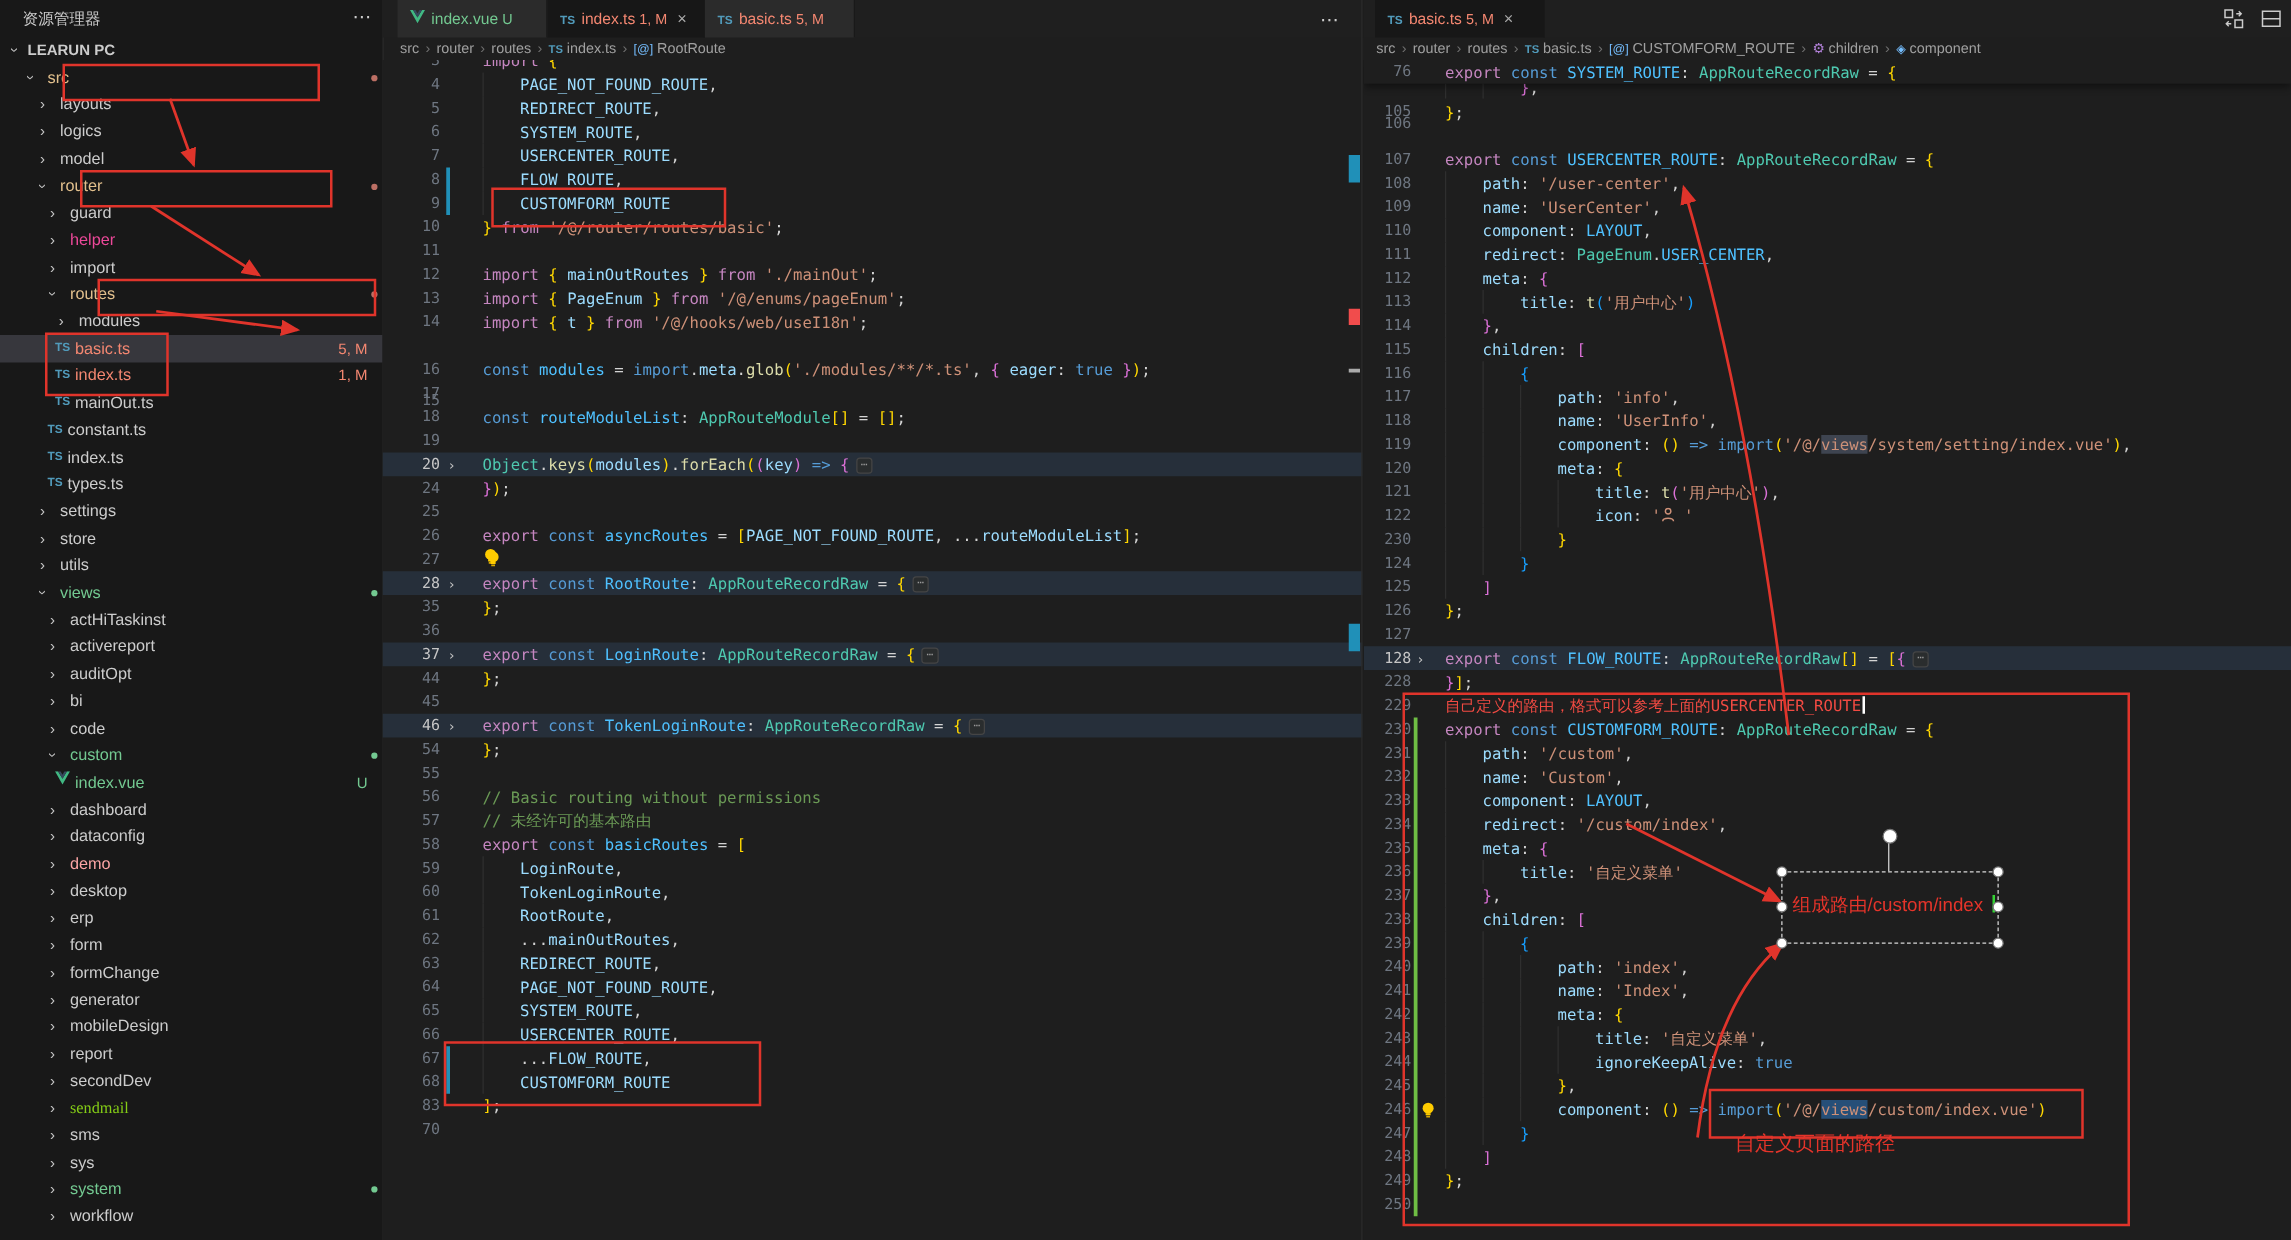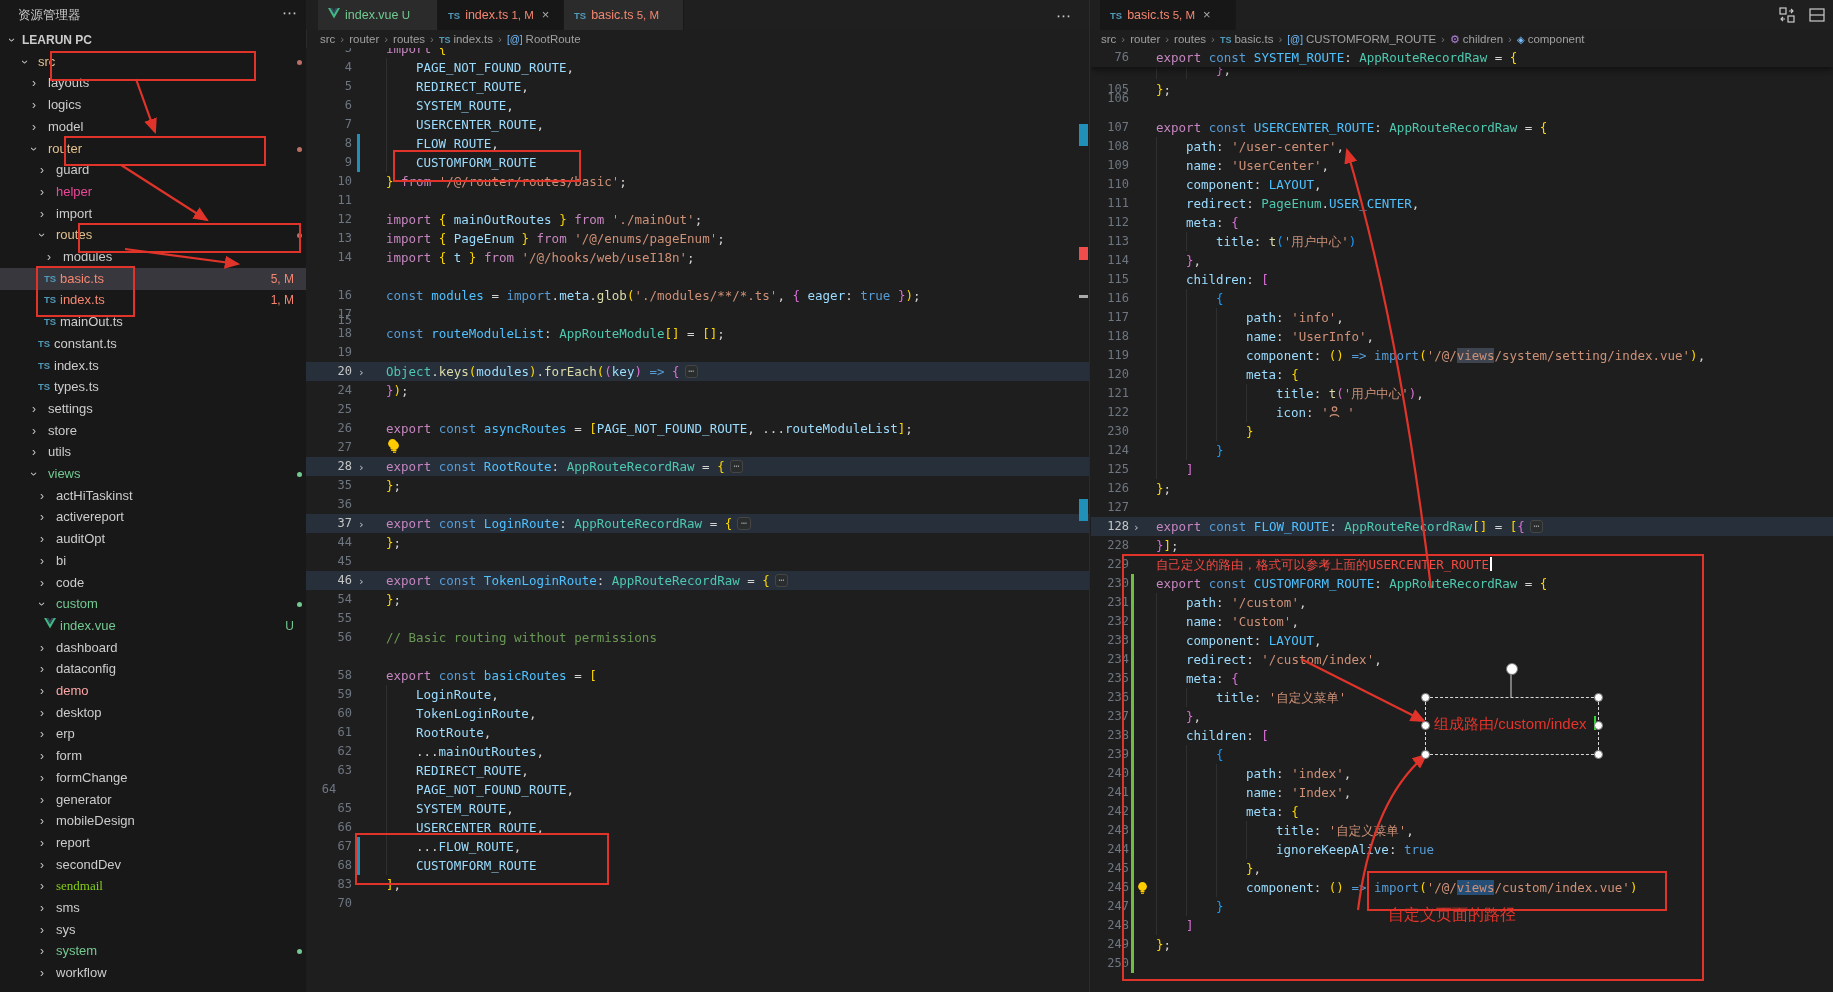--- a/index.html
+++ b/index.html
@@ -305,27 +305,28 @@
         <div class="code-line tint" style="top: 409px;"><span class="num" style="left: 0px; width: 46px; color: rgb(198, 198, 198);">28</span><span class="chevf" style="left: 52px;">›</span><span class="txt" style="left: 80px;"><span class="tk-kw">export</span><span class="tk-pl"> </span><span class="tk-cf">const</span><span class="tk-pl"> </span><span class="tk-cn">RootRoute</span><span class="tk-pl">: </span><span class="tk-ty">AppRouteRecordRaw</span><span class="tk-pl"> = </span><span class="tk-b1">{</span><span class="fold-badge">⋯</span></span></div>
         <div class="code-line" style="top: 428px;"><span class="num" style="left: 0px; width: 46px;">35</span><span class="txt" style="left: 80px;"><span class="tk-b1">}</span><span class="tk-pl">;</span></span></div>
         <div class="code-line" style="top: 447px;"><span class="num" style="left: 0px; width: 46px;">36</span><span class="txt" style="left: 80px;"></span></div>
         <div class="code-line tint" style="top: 466px;"><span class="num" style="left: 0px; width: 46px; color: rgb(198, 198, 198);">37</span><span class="chevf" style="left: 52px;">›</span><span class="txt" style="left: 80px;"><span class="tk-kw">export</span><span class="tk-pl"> </span><span class="tk-cf">const</span><span class="tk-pl"> </span><span class="tk-cn">LoginRoute</span><span class="tk-pl">: </span><span class="tk-ty">AppRouteRecordRaw</span><span class="tk-pl"> = </span><span class="tk-b1">{</span><span class="fold-badge">⋯</span></span></div>
         <div class="code-line" style="top: 485px;"><span class="num" style="left: 0px; width: 46px;">44</span><span class="txt" style="left: 80px;"><span class="tk-b1">}</span><span class="tk-pl">;</span></span></div>
         <div class="code-line" style="top: 504px;"><span class="num" style="left: 0px; width: 46px;">45</span><span class="txt" style="left: 80px;"></span></div>
         <div class="code-line tint" style="top: 523px;"><span class="num" style="left: 0px; width: 46px; color: rgb(198, 198, 198);">46</span><span class="chevf" style="left: 52px;">›</span><span class="txt" style="left: 80px;"><span class="tk-kw">export</span><span class="tk-pl"> </span><span class="tk-cf">const</span><span class="tk-pl"> </span><span class="tk-cn">TokenLoginRoute</span><span class="tk-pl">: </span><span class="tk-ty">AppRouteRecordRaw</span><span class="tk-pl"> = </span><span class="tk-b1">{</span><span class="fold-badge">⋯</span></span></div>
         <div class="code-line" style="top: 542px;"><span class="num" style="left: 0px; width: 46px;">54</span><span class="txt" style="left: 80px;"><span class="tk-b1">}</span><span class="tk-pl">;</span></span></div>
         <div class="code-line" style="top: 561px;"><span class="num" style="left: 0px; width: 46px;">55</span><span class="txt" style="left: 80px;"></span></div>
         <div class="code-line" style="top: 580px;"><span class="num" style="left: 0px; width: 46px;">56</span><span class="txt" style="left: 80px;"><span class="tk-cm">// Basic routing without permissions</span></span></div>
+        <div class="code-line" style="top: 599px;"><span class="num" style="left: 0px; width: 46px;">57</span><span class="txt" style="left: 80px;"><span class="tk-cm">// 未经许可的基本路由</span></span></div>
         <div class="code-line" style="top: 618px;"><span class="num" style="left: 0px; width: 46px;">58</span><span class="txt" style="left: 80px;"><span class="tk-kw">export</span><span class="tk-pl"> </span><span class="tk-cf">const</span><span class="tk-pl"> </span><span class="tk-cn">basicRoutes</span><span class="tk-pl"> = </span><span class="tk-b1">[</span></span></div>
         <div class="code-line" style="top: 637px;"><span class="num" style="left: 0px; width: 46px;">59</span><div class="guide" style="left: 80px;"></div><span class="txt" style="left: 110px;"><span class="tk-id">LoginRoute</span><span class="tk-pl">,</span></span></div>
         <div class="code-line" style="top: 656px;"><span class="num" style="left: 0px; width: 46px;">60</span><div class="guide" style="left: 80px;"></div><span class="txt" style="left: 110px;"><span class="tk-id">TokenLoginRoute</span><span class="tk-pl">,</span></span></div>
         <div class="code-line" style="top: 675px;"><span class="num" style="left: 0px; width: 46px;">61</span><div class="guide" style="left: 80px;"></div><span class="txt" style="left: 110px;"><span class="tk-id">RootRoute</span><span class="tk-pl">,</span></span></div>
         <div class="code-line" style="top: 694px;"><span class="num" style="left: 0px; width: 46px;">62</span><div class="guide" style="left: 80px;"></div><span class="txt" style="left: 110px;"><span class="tk-pl">...</span><span class="tk-id">mainOutRoutes</span><span class="tk-pl">,</span></span></div>
         <div class="code-line" style="top: 713px;"><span class="num" style="left: 0px; width: 46px;">63</span><div class="guide" style="left: 80px;"></div><span class="txt" style="left: 110px;"><span class="tk-id">REDIRECT_ROUTE</span><span class="tk-pl">,</span></span></div>
-        <div class="code-line" style="top: 732px;"><span class="num" style="left: 0px; width: 46px; text-align: center;">64</span><div class="guide" style="left: 80px;"></div><span class="txt" style="left: 110px;"><span class="tk-id">PAGE_NOT_FOUND_ROUTE</span><span class="tk-pl">,</span></span></div>
+        <div class="code-line" style="top: 732px;"><span class="num" style="left: 0px; width: 46px;">64</span><div class="guide" style="left: 80px;"></div><span class="txt" style="left: 110px;"><span class="tk-id">PAGE_NOT_FOUND_ROUTE</span><span class="tk-pl">,</span></span></div>
         <div class="code-line" style="top: 751px;"><span class="num" style="left: 0px; width: 46px;">65</span><div class="guide" style="left: 80px;"></div><span class="txt" style="left: 110px;"><span class="tk-id">SYSTEM_ROUTE</span><span class="tk-pl">,</span></span></div>
         <div class="code-line" style="top: 770px;"><span class="num" style="left: 0px; width: 46px;">66</span><div class="guide" style="left: 80px;"></div><span class="txt" style="left: 110px;"><span class="tk-id">USERCENTER_ROUTE</span><span class="tk-pl">,</span></span></div>
         <div class="code-line" style="top: 789px;"><span class="num" style="left: 0px; width: 46px;">67</span><div class="guide" style="left: 80px;"></div><span class="txt" style="left: 110px;"><span class="tk-pl">...</span><span class="tk-id">FLOW_ROUTE</span><span class="tk-pl">,</span></span></div>
         <div class="code-line" style="top: 808px;"><span class="num" style="left: 0px; width: 46px;">68</span><div class="guide" style="left: 80px;"></div><span class="txt" style="left: 110px;"><span class="tk-id">CUSTOMFORM_ROUTE</span></span></div>
         <div class="code-line" style="top: 827px;"><span class="num" style="left: 0px; width: 46px;">83</span><span class="txt" style="left: 80px;"><span class="tk-b1">]</span><span class="tk-pl">;</span></span></div>
         <div class="code-line" style="top: 846px;"><span class="num" style="left: 0px; width: 46px;">70</span><span class="txt" style="left: 80px;"></span></div>
       </div>
       <div class="tabbar" style="left: 1091px; width: 742px;">
         <div class="tab active" style="left: 9px; width: 136px;"><span class="ticon" style="color: rgb(81, 154, 186);">TS</span><span style="color: rgb(244, 135, 113);">basic.ts</span><span style="color: rgb(244, 135, 113); font-size: 11.5px;"> 5, M</span><span class="x">×</span></div>
       </div>

